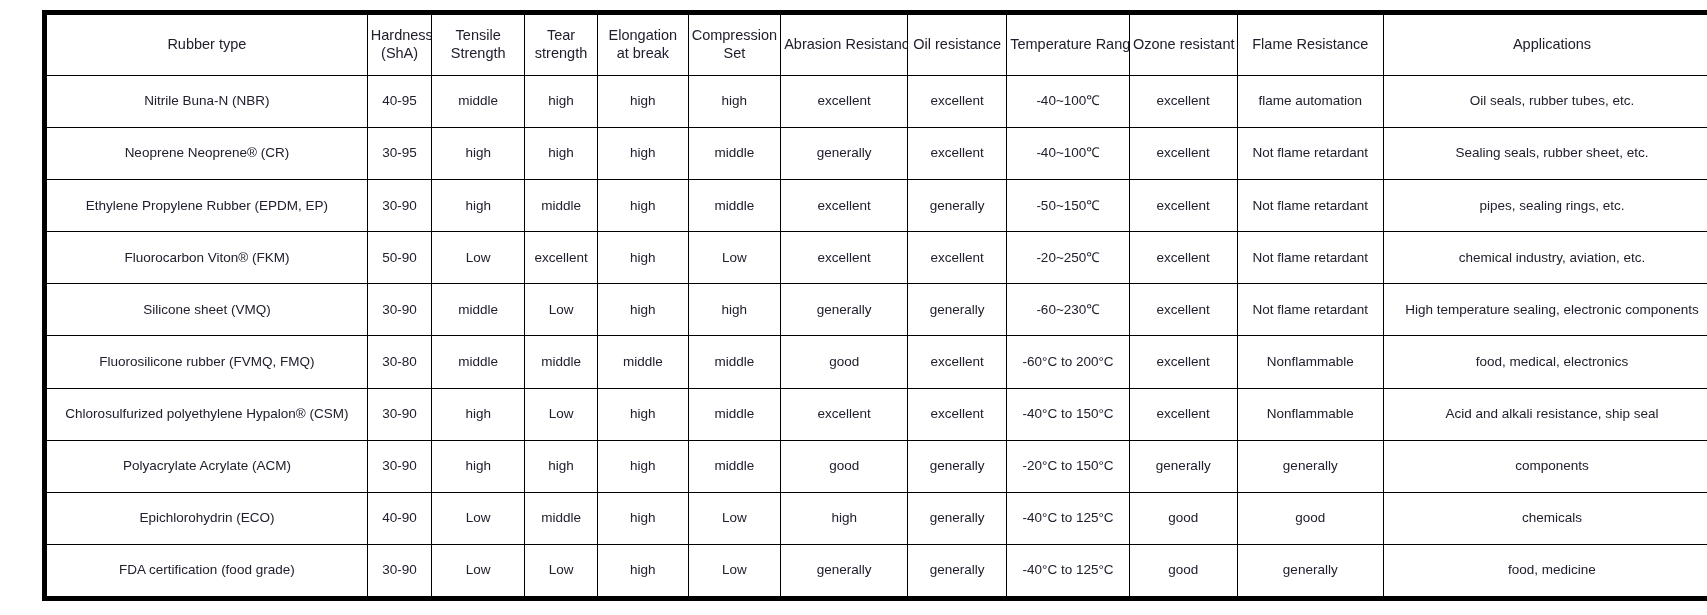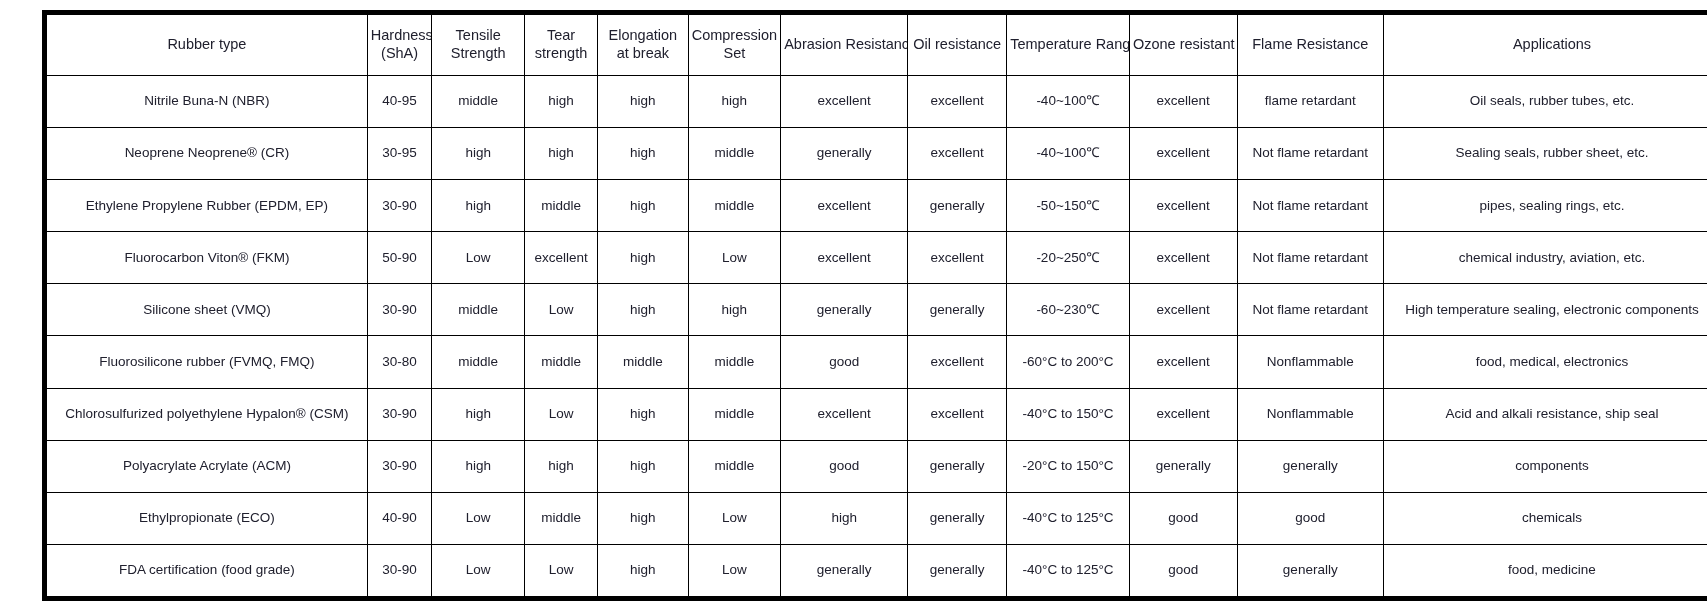--- a/index.html
+++ b/index.html
@@ -143,21 +143,21 @@
             <td class="col-type">Nitrile Buna-N (NBR)</td>
             <td>40-95</td>
             <td>middle</td>
             <td>high</td>
             <td>high</td>
             <td>high</td>
             <td>excellent</td>
             <td>excellent</td>
             <td>-40~100℃</td>
             <td>excellent</td>
-            <td>flame retardant</td>
+            <td>flame automation</td>
             <td class="col-apps">Oil seals, rubber tubes, etc.</td>
           </tr>
           <tr>
             <td class="col-type">Neoprene Neoprene® (CR)</td>
             <td>30-95</td>
             <td>high</td>
             <td>high</td>
             <td>high</td>
             <td>middle</td>
             <td>generally</td>
@@ -245,21 +245,21 @@
             <td>high</td>
             <td>middle</td>
             <td>good</td>
             <td>generally</td>
             <td>-20°C to 150°C</td>
             <td>generally</td>
             <td>generally</td>
             <td class="col-apps">components</td>
           </tr>
           <tr>
-            <td class="col-type">Ethylpropionate (ECO)</td>
+            <td class="col-type">Epichlorohydrin (ECO)</td>
             <td>40-90</td>
             <td>Low</td>
             <td>middle</td>
             <td>high</td>
             <td>Low</td>
             <td>high</td>
             <td>generally</td>
             <td>-40°C to 125°C</td>
             <td>good</td>
             <td>good</td>

